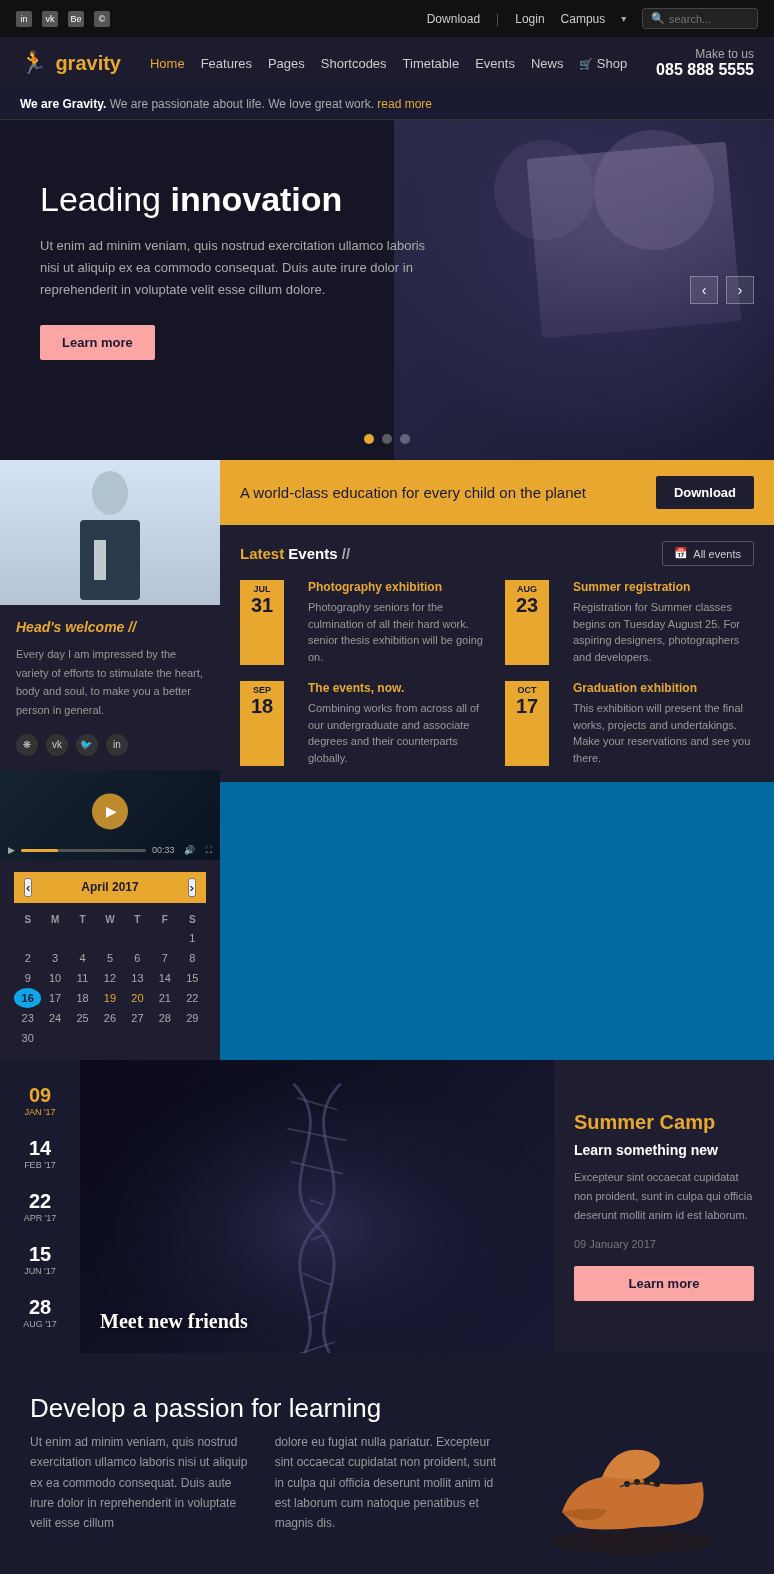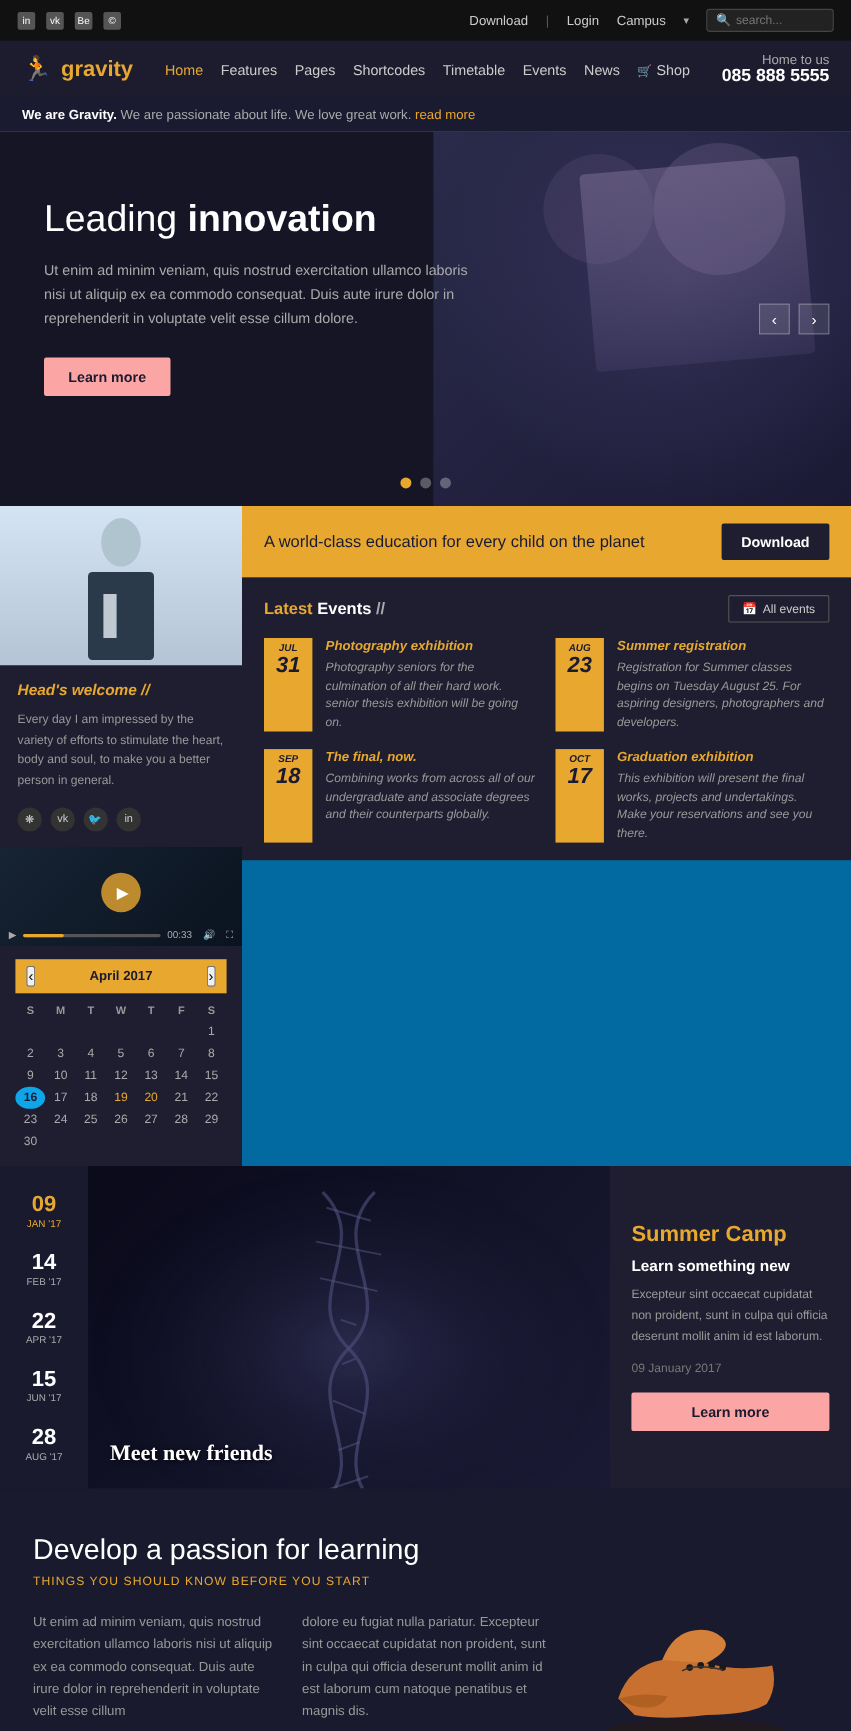--- a/index.html
+++ b/index.html
@@ -66,21 +66,21 @@
     .download-banner p { color: #1a1a30; font-size: 15px; }
     .btn-dark { background: #1e1e30; color: #fff; border: none; padding: 9px 18px; font-size: 13px; cursor: pointer; font-weight: bold; border-radius: 2px; }
 
     
     .events-section { padding: 16px 20px; background: #1e1e30; }
     .events-header { display: flex; align-items: center; justify-content: space-between; margin-bottom: 14px; }
     .events-header h3 { color: #fff; font-size: 15px; }
     .events-header h3 span { color: #e8a830; }
     .btn-outline-sm { background: transparent; border: 1px solid #555; color: #ccc; padding: 5px 12px; font-size: 11px; cursor: pointer; border-radius: 2px; display: flex; align-items: center; gap: 5px; }
     .events-grid { display: grid; grid-template-columns: 1fr 1fr; gap: 16px; }
-    .event-item { display: flex; gap: 12px; font-style: italic; }
+    .event-item { display: flex; gap: 24px; }
     .event-date { background: #e8a830; color: #1a1a30; text-align: center; padding: 4px 8px; min-width: 44px; flex-shrink: 0; }
     .event-date .month { font-size: 9px; text-transform: uppercase; font-weight: bold; }
     .event-date .day { font-size: 20px; font-weight: bold; line-height: 1.1; }
     .event-info h4 { color: #e8a830; font-size: 12px; margin-bottom: 5px; cursor: pointer; }
     .event-info p { color: #999; font-size: 11px; line-height: 1.5; }
 
     
     .calendar-section { padding: 12px 14px; }
     .calendar-header { display: flex; align-items: center; justify-content: space-between; background: #e8a830; padding: 6px 10px; margin-bottom: 8px; }
     .calendar-header span { color: #1a1a30; font-size: 12px; font-weight: bold; }
@@ -155,21 +155,21 @@
     <a href="#" class="active">Home</a>
     <a href="#">Features</a>
     <a href="#">Pages</a>
     <a href="#">Shortcodes</a>
     <a href="#">Timetable</a>
     <a href="#">Events</a>
     <a href="#">News</a>
     <a href="#"><span class="cart-icon">🛒</span> Shop</a>
   </nav>
   <div class="nav-contact">
-    <div>Home to us</div>
+    <div>Make to us</div>
     <div class="phone">085 888 5555</div>
   </div>
 </div>
 
 <div class="banner">
   <strong>We are Gravity.</strong>
   <span> We are passionate about life. We love great work.</span>
   <a href="#">read more</a>
 </div>
 
@@ -363,21 +363,21 @@
             <h4>Summer registration</h4>
             <p>Registration for Summer classes begins on Tuesday August 25. For aspiring designers, photographers and developers.</p>
           </div>
         </div>
         <div class="event-item">
           <div class="event-date">
             <div class="month">SEP</div>
             <div class="day">18</div>
           </div>
           <div class="event-info">
-            <h4>The final, now.</h4>
+            <h4>The events, now.</h4>
             <p>Combining works from across all of our undergraduate and associate degrees and their counterparts globally.</p>
           </div>
         </div>
         <div class="event-item">
           <div class="event-date">
             <div class="month">OCT</div>
             <div class="day">17</div>
           </div>
           <div class="event-info">
             <h4>Graduation exhibition</h4>
@@ -442,21 +442,20 @@
     <p>Excepteur sint occaecat cupidatat non proident, sunt in culpa qui officia deserunt mollit anim id est laborum.</p>
     <div class="date-label">09 January 2017</div>
     <button class="btn-gold">Learn more</button>
   </div>
 </div>
 
 <div class="passion-section">
   <h2>
     <span>Develop a passion for </span><strong>learning</strong>
   </h2>
-  <div class="passion-subtitle">Things you should know before you start</div>
   <div class="passion-grid">
     <p class="passion-text">Ut enim ad minim veniam, quis nostrud exercitation ullamco laboris nisi ut aliquip ex ea commodo consequat. Duis aute irure dolor in reprehenderit in voluptate velit esse cillum</p>
     <p class="passion-text">dolore eu fugiat nulla pariatur. Excepteur sint occaecat cupidatat non proident, sunt in culpa qui officia deserunt mollit anim id est laborum cum natoque penatibus et magnis dis.</p>
     <div class="passion-image">
 
       <svg width="180" height="130" viewBox="0 0 180 130">
         <ellipse cx="90" cy="110" rx="80" ry="12" fill="#2a1a0a" opacity="0.4"></ellipse>
         <path d="M20,80 Q30,50 60,45 Q80,40 100,48 Q130,56 160,50 Q165,70 155,85 Q140,95 100,95 Q60,100 35,95 Z" fill="#c87030"></path>
         <path d="M60,45 Q70,20 90,18 Q105,16 115,25 Q125,35 100,48 Z" fill="#d4803a"></path>
         <path d="M20,80 Q35,90 50,88 Q60,87 65,78 Q45,75 30,78 Z" fill="#b06020"></path>

